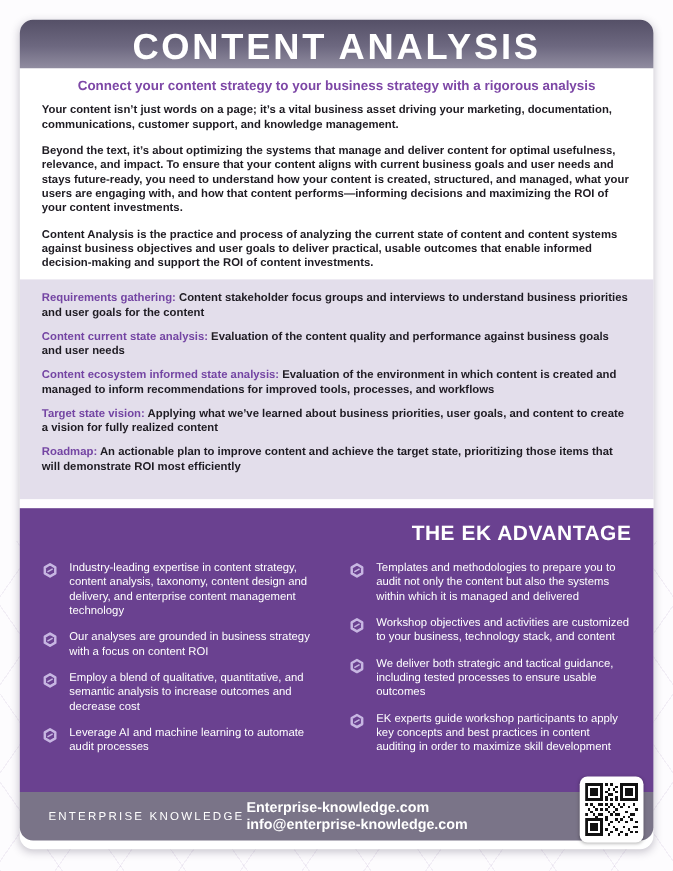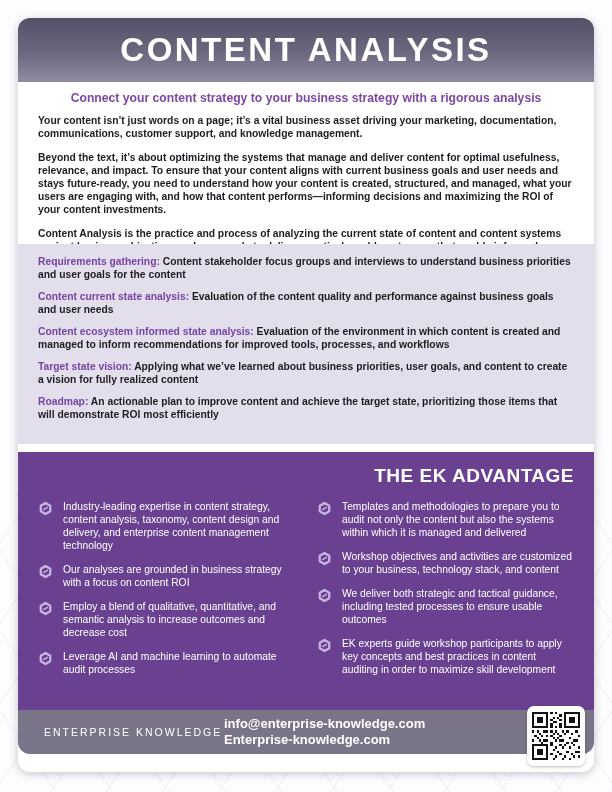--- a/index.html
+++ b/index.html
@@ -17,29 +17,29 @@
       repeating-linear-gradient(-55deg, rgba(106,65,144,0.07) 0 1px, transparent 1px 46px);
     z-index:0;
   }
   .card{
     position:absolute;left:18px;top:18px;width:576px;height:754px;
     background:#ffffff;border-radius:12px;
     box-shadow:0 2px 8px rgba(40,30,60,0.25);
     z-index:1;
   }
   .band{
-    height:64px;border-radius:12px 12px 0 0;
+    height:44px;border-radius:12px 12px 0 0;
     background:linear-gradient(180deg,#555067 0%,#6d6880 55%,#908ca0 100%);
-    display:flex;align-items:center;justify-content:center;
+    display:flex;align-items:flex-end;justify-content:center;
   }
   .band h1{
     margin:0;color:#ffffff;font-size:33px;font-weight:700;
     letter-spacing:2.5px;
   }
-  .intro{height:162px;padding:9px 20px 0;box-sizing:border-box;overflow:hidden;}
+  .intro{height:192px;padding:9px 20px 0;box-sizing:border-box;overflow:hidden;}
   .tagline{
     text-align:center;color:#7d47a6;font-weight:700;font-size:12.2px;
     margin:0 0 9px 0;
   }
   .para{
     color:#1e1b22;font-size:10.3px;line-height:13px;font-weight:700;
     margin:0 0 11px 0;
   }
   .lavender{
     height:200px;background:#e3deeb;padding:11px 20px 0;
@@ -174,22 +174,22 @@
   </div>
 
   <div class="footer">
     <div class="logo">
       <svg width="13" height="13" viewBox="0 0 16 16">
         <circle cx="8" cy="8" r="5" fill="none" stroke="#ffffff" stroke-width="2.4" stroke-dasharray="26 6" transform="rotate(-115 8 8)"></circle>
       </svg>
       <span class="logo-text">ENTERPRISE KNOWLEDGE</span>
     </div>
     <div class="contact">
+      <div>Enterprise-knowledge.com</div>
       <div>info@enterprise-knowledge.com</div>
-      <div>Enterprise-knowledge.com</div>
     </div>
   </div>
 
   <div class="qr-box">
     <svg viewBox="0 0 21 21" shape-rendering="crispEdges">
       <rect x="0" y="0" width="7" height="7" fill="#111"></rect>
         <rect x="1" y="1" width="5" height="5" fill="#fff"></rect>
         <rect x="2" y="2" width="3" height="3" fill="#111"></rect>
       <rect x="14" y="0" width="7" height="7" fill="#111"></rect>
         <rect x="15" y="1" width="5" height="5" fill="#fff"></rect>

